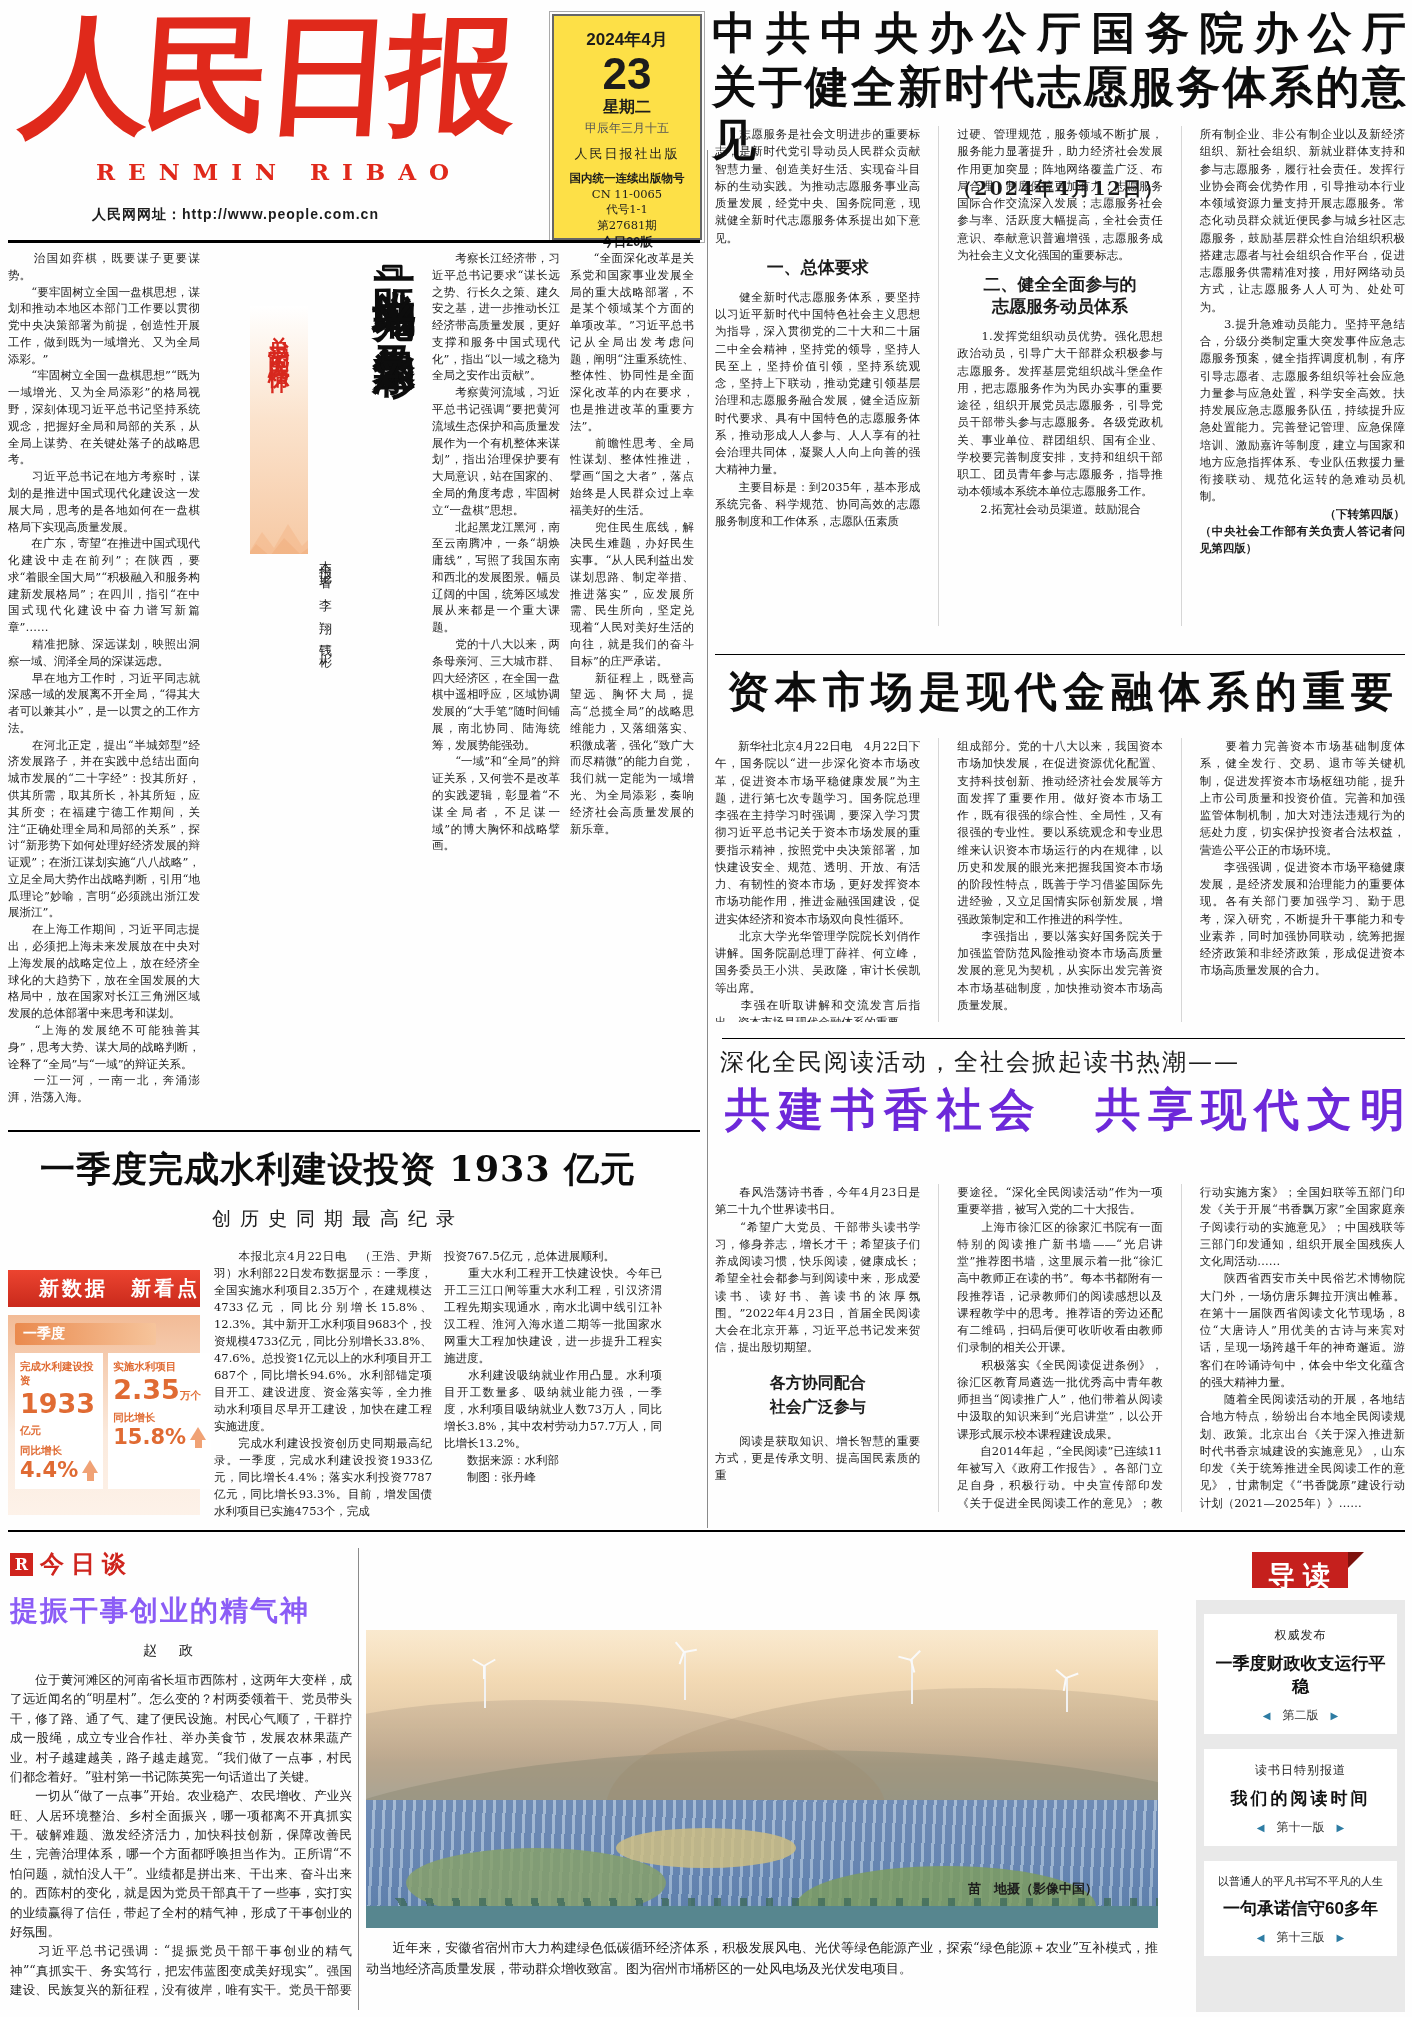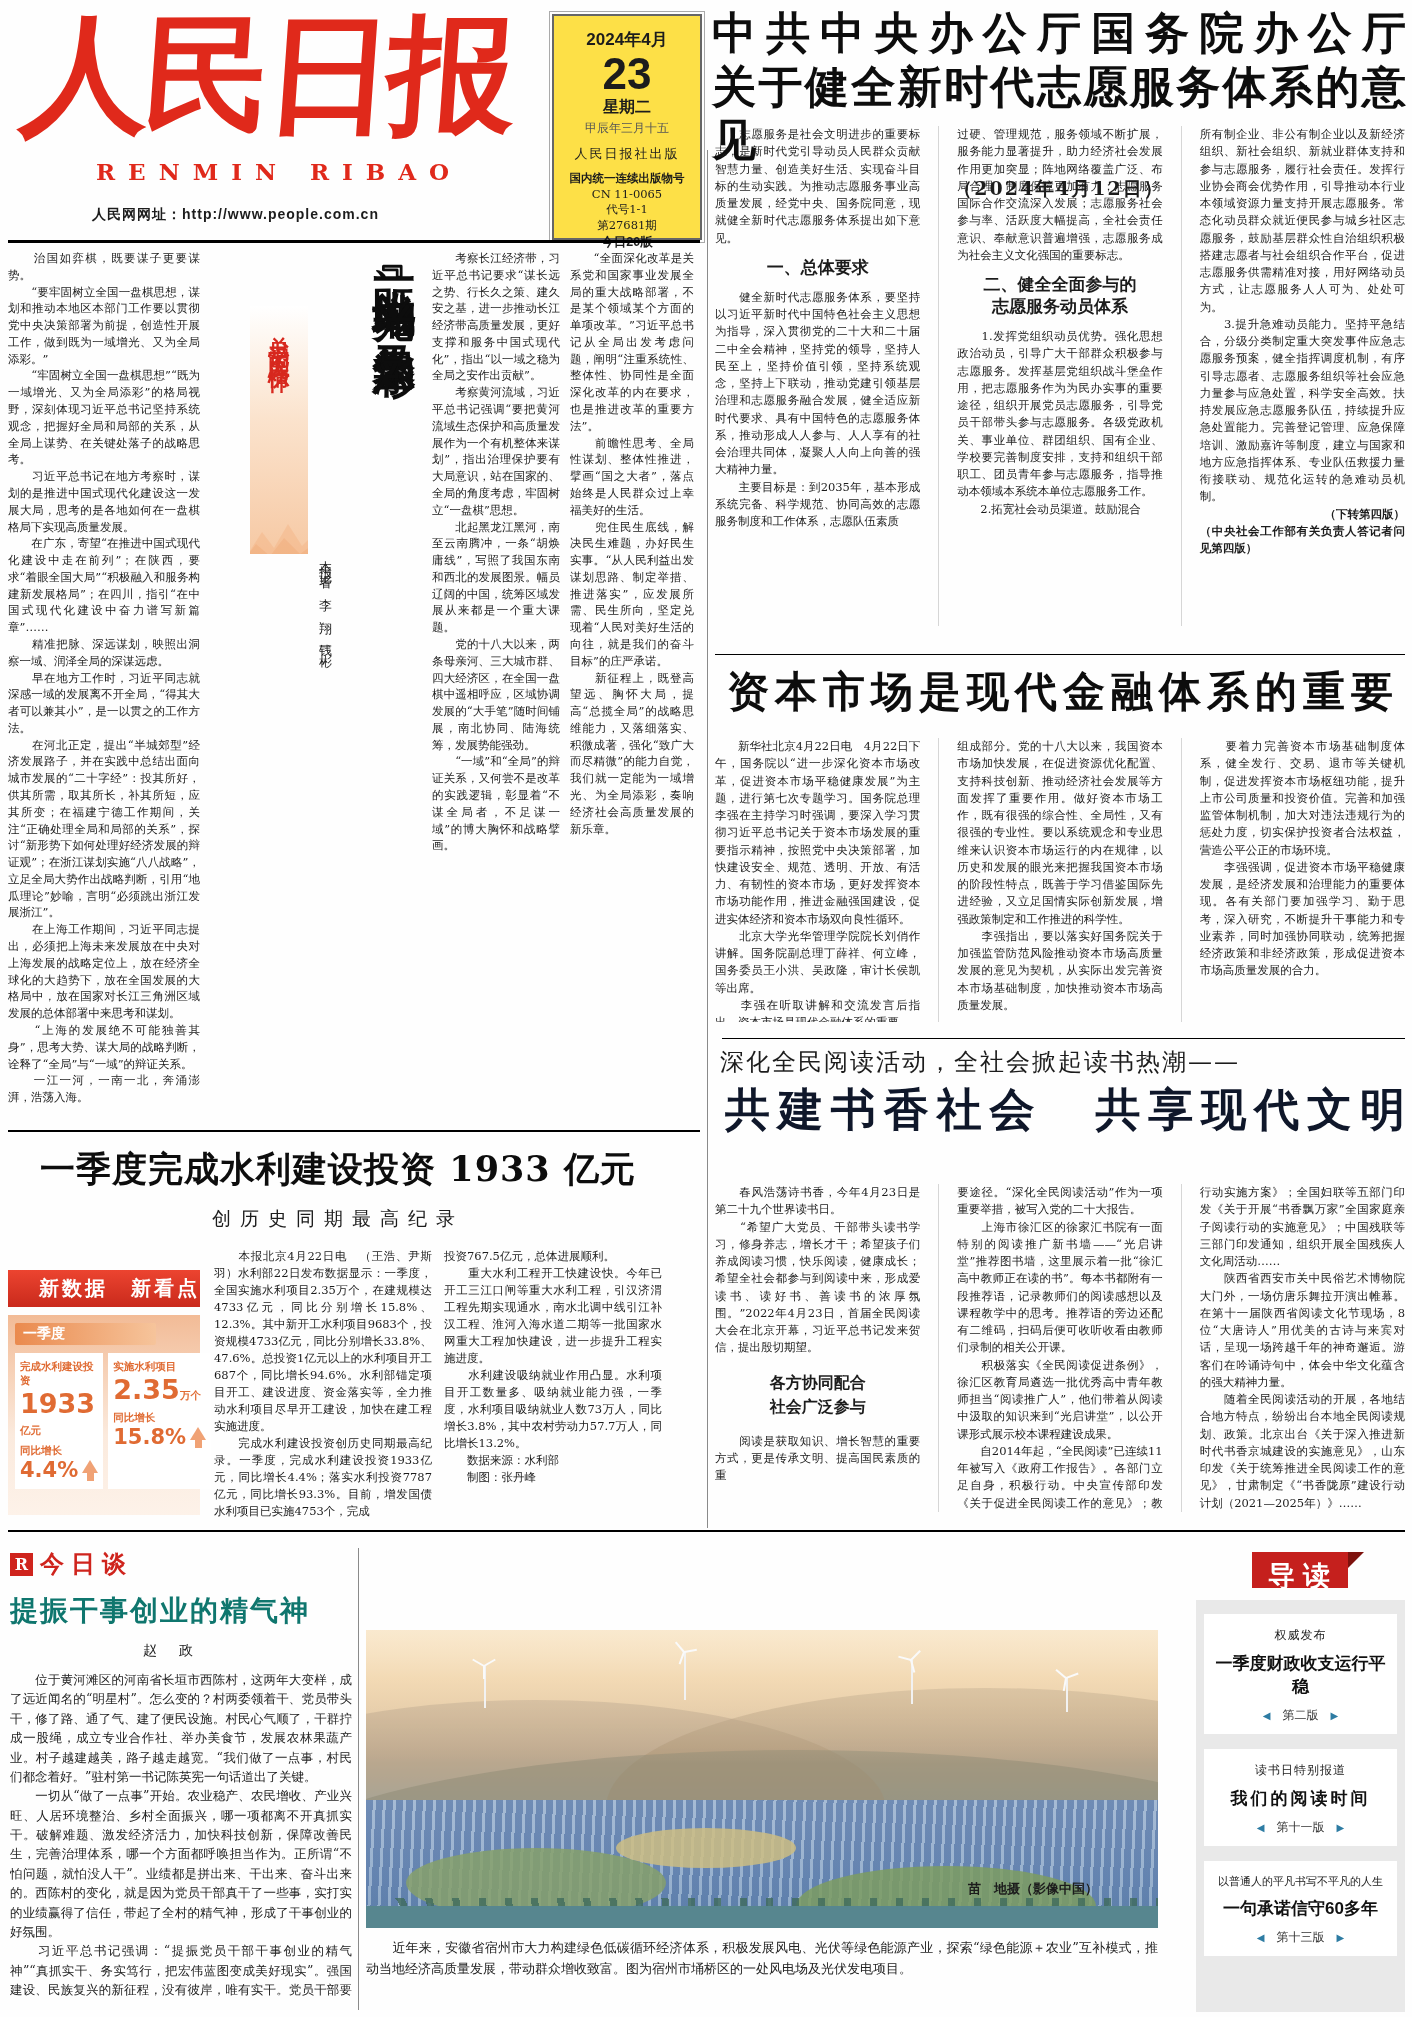--- a/index.html
+++ b/index.html
@@ -84,36 +84,36 @@
                  border-bottom:13px solid #f0a275;}
   .ig-arrow .stem{width:7px;height:8px;background:#f0a275;margin:0 auto;}
   
   .vol-article{position:absolute;left:715px;top:112px;width:690px;}
   .vol-cols{margin-top:14px;height:500px;}
   .lq-head{position:absolute;left:715px;top:664px;width:690px;text-align:justify;text-align-last:justify;
            font-size:42px;font-weight:bold;color:#0d0d0d;padding:0 12px;box-sizing:border-box;}
   .lq-cols{position:absolute;left:715px;top:738px;width:690px;height:284px;}
   .rd-kicker{position:absolute;left:720px;top:1046px;width:560px;font-size:24px;letter-spacing:2px;}
   .rd-head{position:absolute;left:725px;top:1080px;width:680px;font-size:45px;font-weight:900;
-           font-family:"Liberation Sans","DejaVu Sans",sans-serif;color:#0f172a;
+           font-family:"Liberation Sans","DejaVu Sans",sans-serif;color:#6d28d9;
            text-align:justify;text-align-last:justify;}
   .rd-byline{position:absolute;left:715px;top:1150px;width:690px;text-align:center;font-size:15px;
              letter-spacing:2px;}
   .rd-cols{position:absolute;left:715px;top:1184px;width:690px;height:328px;}
   .rd-subhead{font-family:"Liberation Sans",sans-serif;font-weight:bold;font-size:16px;
               text-align:center;line-height:1.5;margin:14px 0;}
   
   .jrt{position:absolute;left:10px;top:1548px;width:342px;height:462px;overflow:hidden;}
   .jrt-logo-row{display:flex;align-items:center;gap:7px;}
   .jrt-r{display:inline-block;width:23px;height:23px;background:#cf241d;color:#fff;text-align:center;
          line-height:23px;font-weight:bold;font-size:16px;}
   .jrt-name{color:#cf241d;font-weight:900;font-size:24px;letter-spacing:7px;
             font-family:"Liberation Sans",sans-serif;}
   .jrt-title{font-size:28px;font-weight:bold;margin-top:12px;letter-spacing:2px;
-             font-family:"Liberation Sans",sans-serif;color:#0f766e;}
+             font-family:"Liberation Sans",sans-serif;color:#8b5cf6;}
   .jrt-author{text-align:center;width:320px;font-size:14px;letter-spacing:4px;margin-top:12px;}
   .jrt-body{margin-top:10px;font-size:12.5px;line-height:1.55;height:330px;overflow:hidden;color:#222;}
   .photo{position:absolute;left:366px;top:1630px;width:792px;height:298px;overflow:hidden;}
   .ph-sky{position:absolute;inset:0;
      background:linear-gradient(180deg,#f3ddb9 0%,#eccc9d 16%,#e0c49d 28%,#cdb9a0 40%,#b3b2a6 50%,
                 #9cb0b2 58%,#8aa6c0 70%,#7b9abc 82%,#6e90b2 92%,#64869f 100%);}
   .hill{position:absolute;border-radius:50%;}
   .h1{left:-180px;top:70px;width:700px;height:220px;background:#b39a7e;opacity:.55;}
   .h2{left:240px;top:58px;width:760px;height:240px;background:#a9906f;opacity:.45;}
   .h3{left:-120px;top:120px;width:1100px;height:260px;background:#8d8a74;opacity:.5;}

